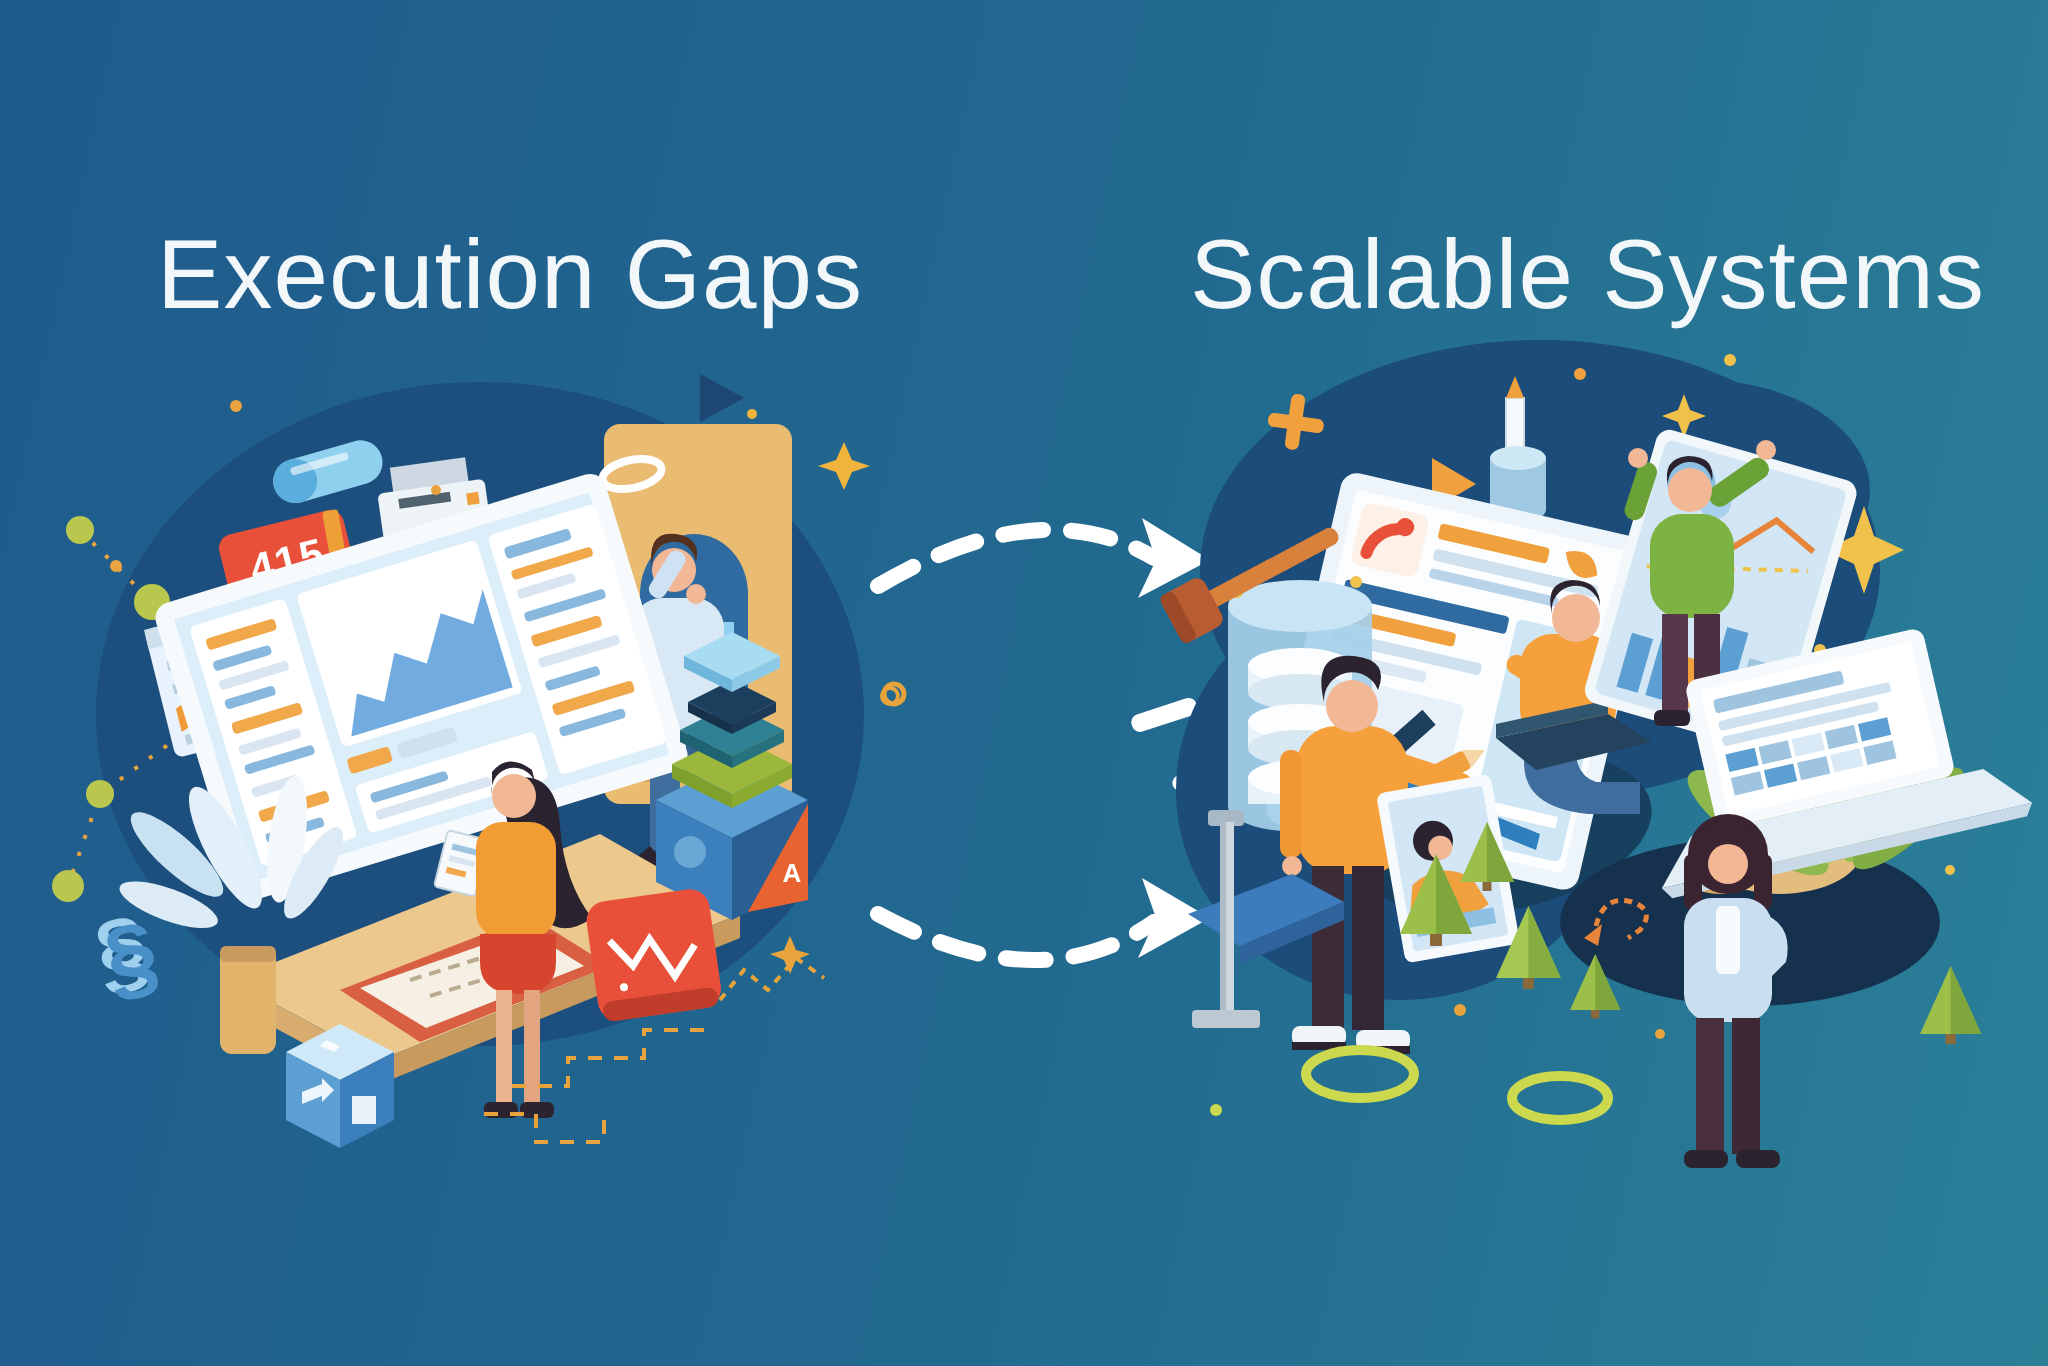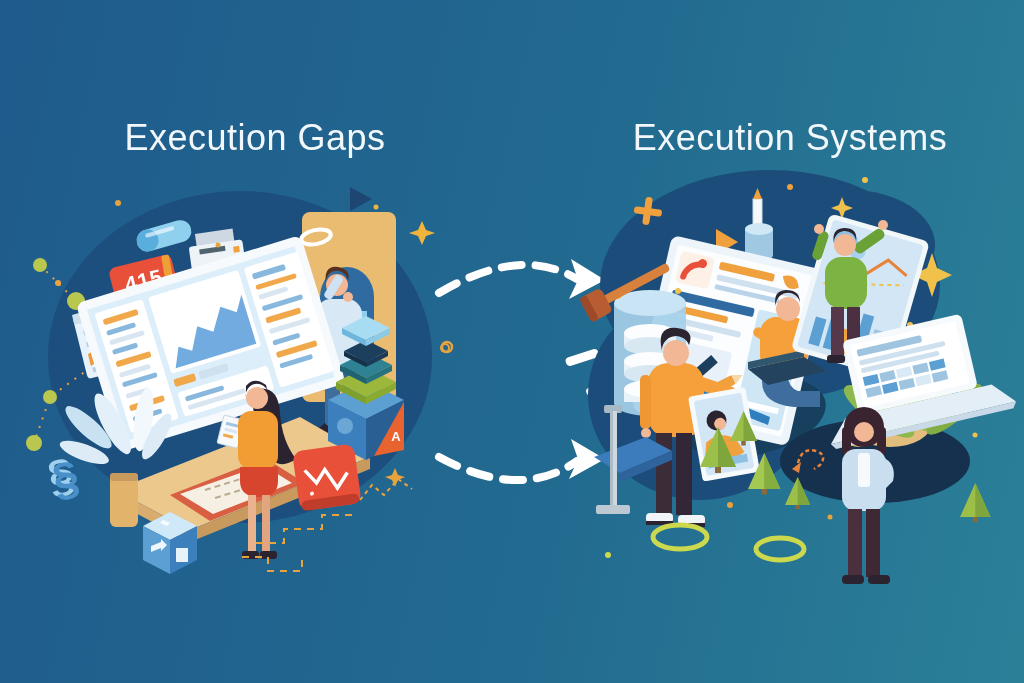--- a/index.html
+++ b/index.html
@@ -3,38 +3,38 @@
 <meta charset="utf-8">
 <style>
   html,body{margin:0;padding:0;background:#0e2a40;}
   .stage{
     position:relative;width:1024px;height:683px;overflow:hidden;
     background:linear-gradient(102deg,var(--bg_left,#1f5b8c) 0%, #226a90 55%, var(--bg_right,#2b8098) 100%);
     font-family:"Liberation Sans",sans-serif;
   }
   .title{
     position:absolute;top:112px;height:52px;line-height:52px;
-    color:var(--title_text,#f2f7fa);font-size:36px;font-weight:400;letter-spacing:.5px;
+    color:var(--title_text,#f2f7fa);font-size:49px;font-weight:400;letter-spacing:.5px;
     text-align:center;white-space:nowrap;
   }
   .title-left{left:15px;width:480px;}
   .title-right{left:595px;width:390px;}
   svg{position:absolute;display:block;}
   #left-scene{left:20px;top:185px;}
   #mid-arrows{left:425px;top:235px;}
   #right-scene{left:580px;top:165px;}
   text{font-family:"Liberation Sans",sans-serif;}
 </style>
 </head>
 <body>
 
 <main class="stage">
 
   <div class="title title-left">Execution Gaps</div>
-  <div class="title title-right">Execution Systems</div>
+  <div class="title title-right">Scalable Systems</div>
 
   <svg id="left-scene" width="480" height="400" viewBox="0 0 480 400">
 
     <ellipse cx="220" cy="172" rx="192" ry="166" fill="#1d4f7e"></ellipse>
 
     <g>
       <polyline points="20,80 56,116 88,170 30,212 14,258" fill="none" stroke="#e8a33d" stroke-width="2" stroke-dasharray="2 7"></polyline>
       <circle cx="20" cy="80" r="7" fill="#b9c74e"></circle>
       <circle cx="56" cy="116" r="9" fill="#b9c74e"></circle>
       <circle cx="88" cy="170" r="8" fill="#b9c74e"></circle>

